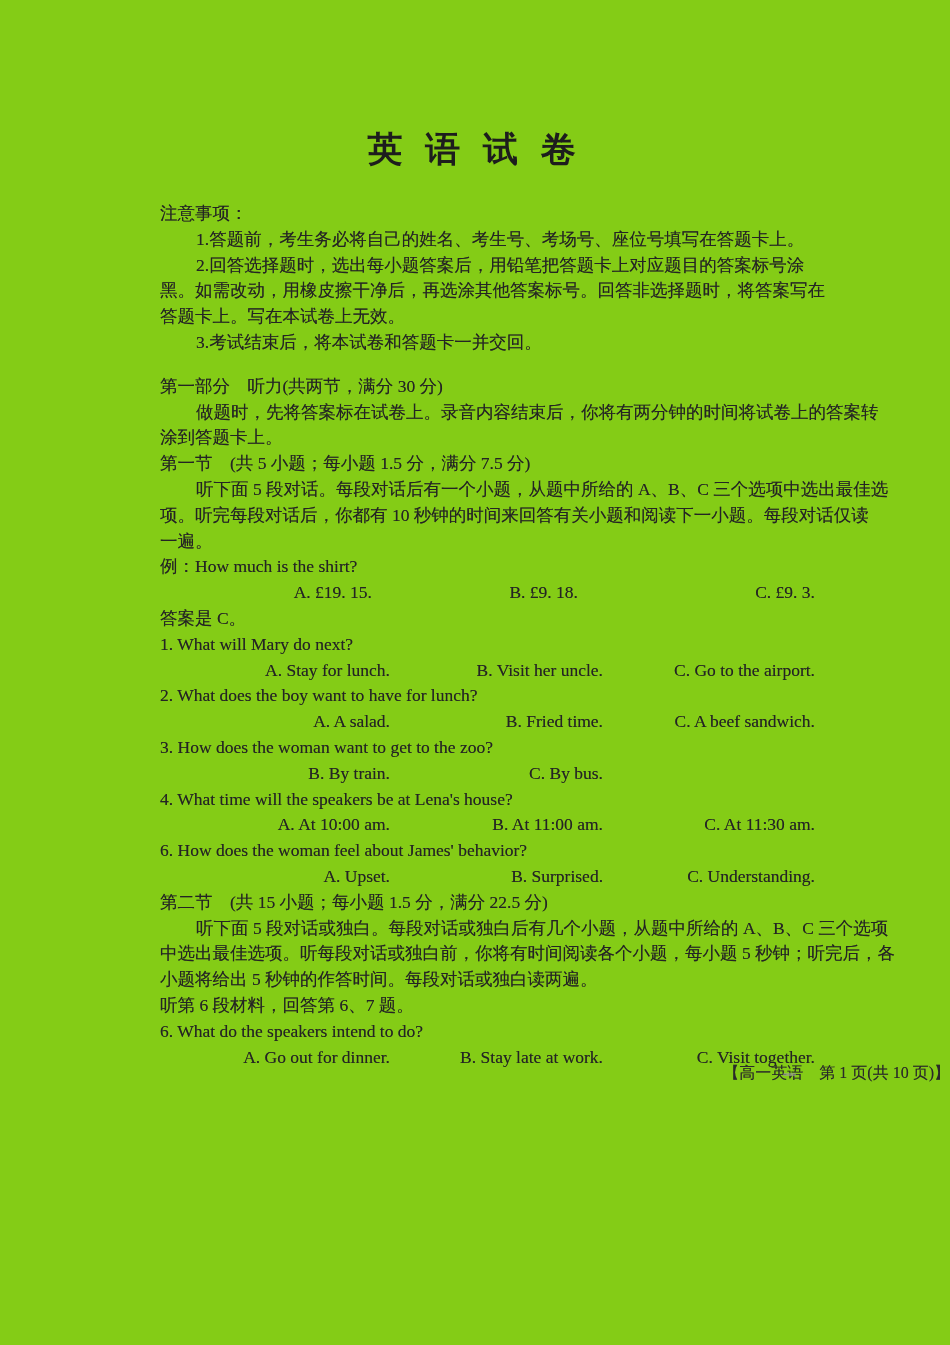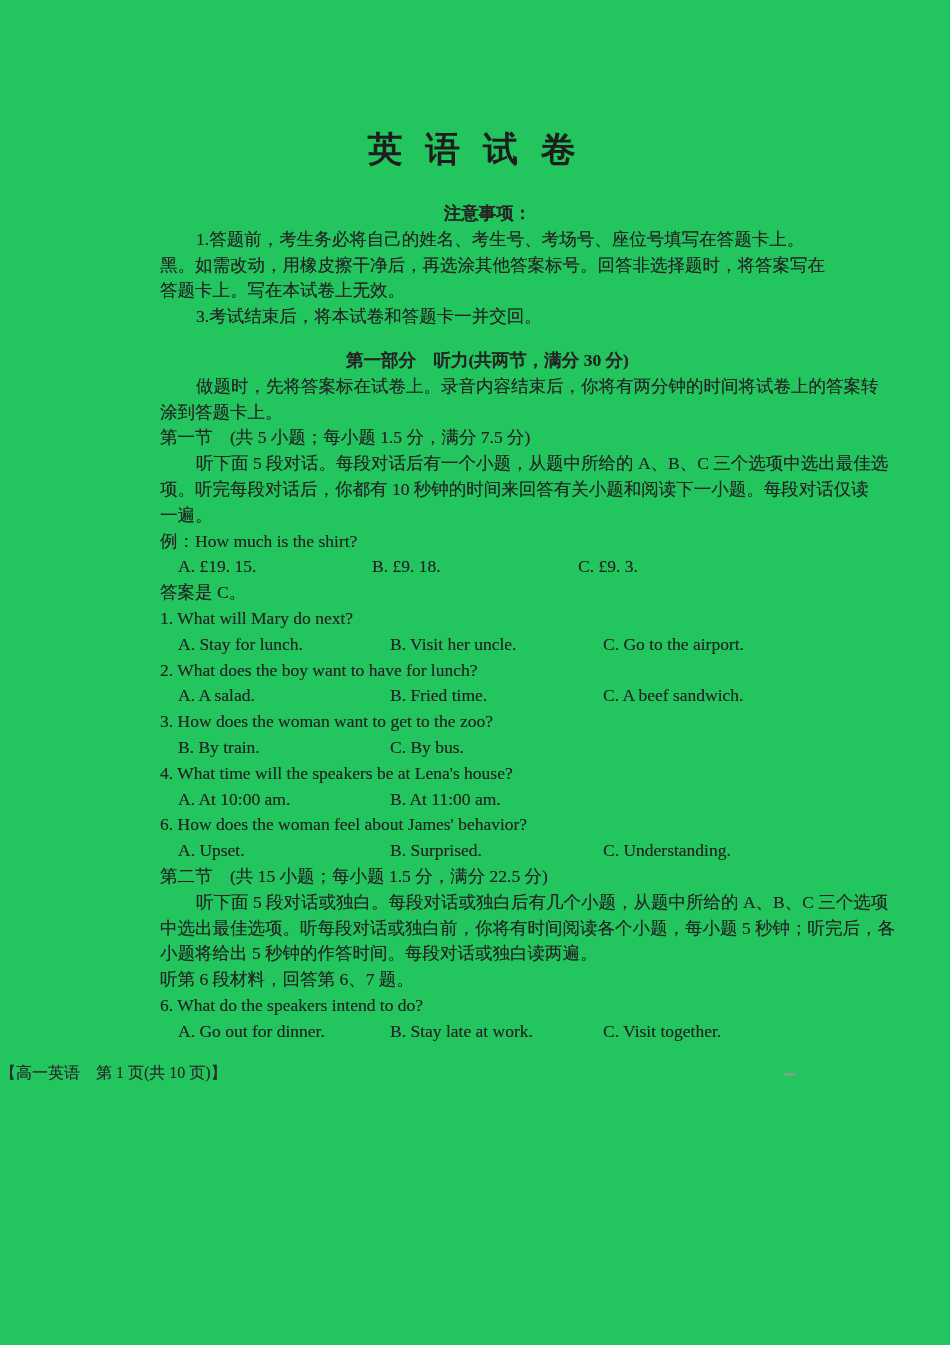--- a/index.html
+++ b/index.html
@@ -6,21 +6,21 @@
   body{
     width:950px;height:1345px;
     background:#ffffff;
     font-family:"Liberation Serif","DejaVu Serif",serif;
     color:#242424;
     position:relative;
     overflow:hidden;
   }
   .page{
     position:absolute;inset:0;
-    background:#22c55e;
+    background:#84cc16;
     padding-left:40px;
   }
   .title{
     position:absolute;
     top:126px;left:0;width:100%;
     text-align:center;
     font-size:35px;
     font-weight:bold;
     letter-spacing:7px;
     color:#1d1d1d;
@@ -28,35 +28,36 @@
   .content{
     position:absolute;
     left:160px;top:201px;
     width:655px;
     font-size:17.5px;
     line-height:25.8px;
     text-shadow:0 0 0.5px rgba(40,40,40,0.55);
   }
   .line{white-space:nowrap;}
   .indent{text-indent:36px;}
-  .bold{font-weight:bold;text-align:center;}
+  .bold{font-weight:normal;}
   .gap-above{margin-top:18px;}
   .opts{
     display:grid;
     grid-template-columns:212px 213px 1fr;
     padding-left:18px;
+    text-align:right;
   }
   .opts.example{
     grid-template-columns:194px 206px 1fr;
   }
   .opts span{white-space:nowrap;}
   .footer{
     position:absolute;
     top:1063px;left:0;width:100%;
-    text-align:left;
+    text-align:right;
     font-size:16px;
     color:#2a2a2a;
     text-shadow:0 0 0.5px rgba(40,40,40,0.5);
   }
   .smudge{
     position:absolute;
     left:783px;top:1073px;
     width:13px;height:3px;
     background:#999999;
     opacity:0.65;
@@ -67,20 +68,21 @@
 <body>
 
 <div class="page">
 
   <div class="title">英 语 试 卷</div>
 
   <div class="content">
 
     <div class="line bold">注意事项：</div>
     <div class="line indent">1.答题前，考生务必将自己的姓名、考生号、考场号、座位号填写在答题卡上。</div>
+    <div class="line indent">2.回答选择题时，选出每小题答案后，用铅笔把答题卡上对应题目的答案标号涂</div>
     <div class="line">黑。如需改动，用橡皮擦干净后，再选涂其他答案标号。回答非选择题时，将答案写在</div>
     <div class="line">答题卡上。写在本试卷上无效。</div>
     <div class="line indent">3.考试结束后，将本试卷和答题卡一并交回。</div>
 
     <div class="line bold gap-above">第一部分　听力(共两节，满分 30 分)</div>
     <div class="line indent">做题时，先将答案标在试卷上。录音内容结束后，你将有两分钟的时间将试卷上的答案转</div>
     <div class="line">涂到答题卡上。</div>
 
     <div class="line">第一节　(共 5 小题；每小题 1.5 分，满分 7.5 分)</div>
     <div class="line indent">听下面 5 段对话。每段对话后有一个小题，从题中所给的 A、B、C 三个选项中选出最佳选</div>
@@ -112,20 +114,21 @@
     <div class="line">3. How does the woman want to get to the zoo?</div>
     <div class="opts">
       <span>B. By train.</span>
       <span>C. By bus.</span>
     </div>
 
     <div class="line">4. What time will the speakers be at Lena's house?</div>
     <div class="opts">
       <span>A. At 10:00 am.</span>
       <span>B. At 11:00 am.</span>
+      <span>C. At 11:30 am.</span>
     </div>
 
     <div class="line">6. How does the woman feel about James' behavior?</div>
     <div class="opts">
       <span>A. Upset.</span>
       <span>B. Surprised.</span>
       <span>C. Understanding.</span>
     </div>
 
     <div class="line">第二节　(共 15 小题；每小题 1.5 分，满分 22.5 分)</div>

